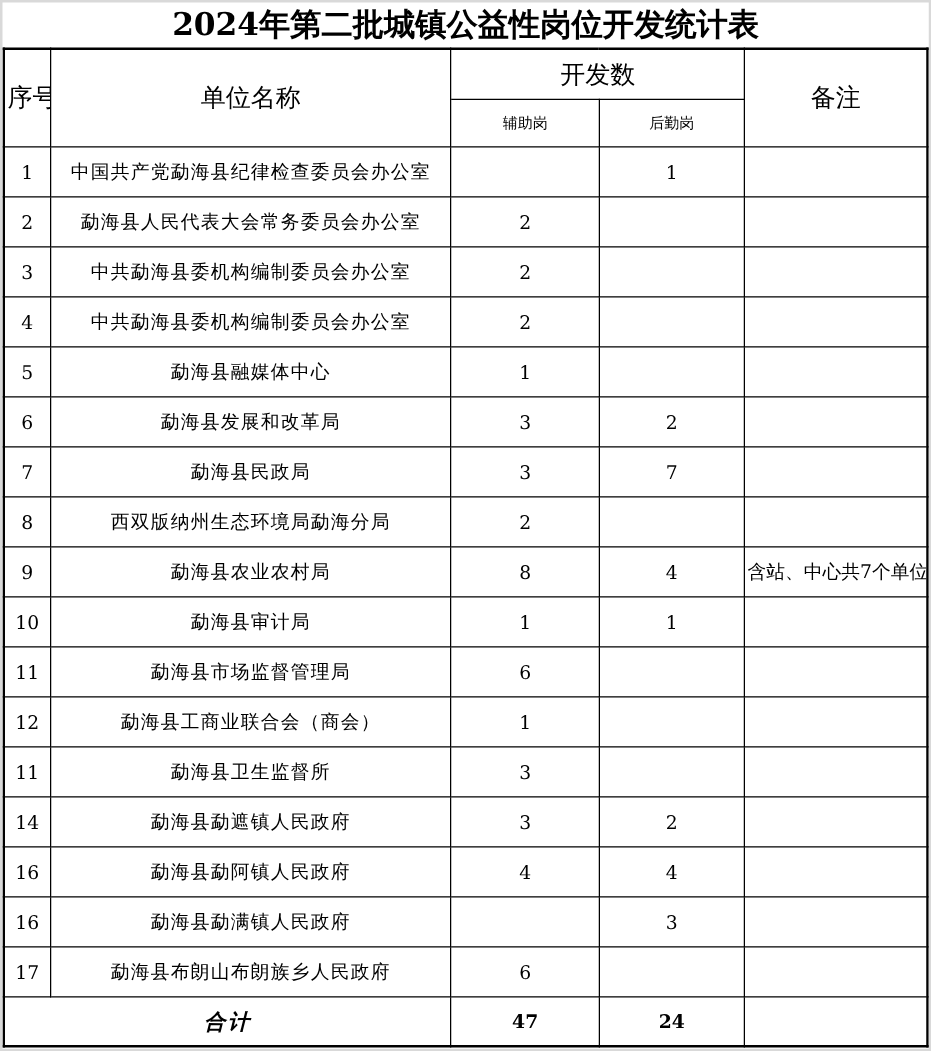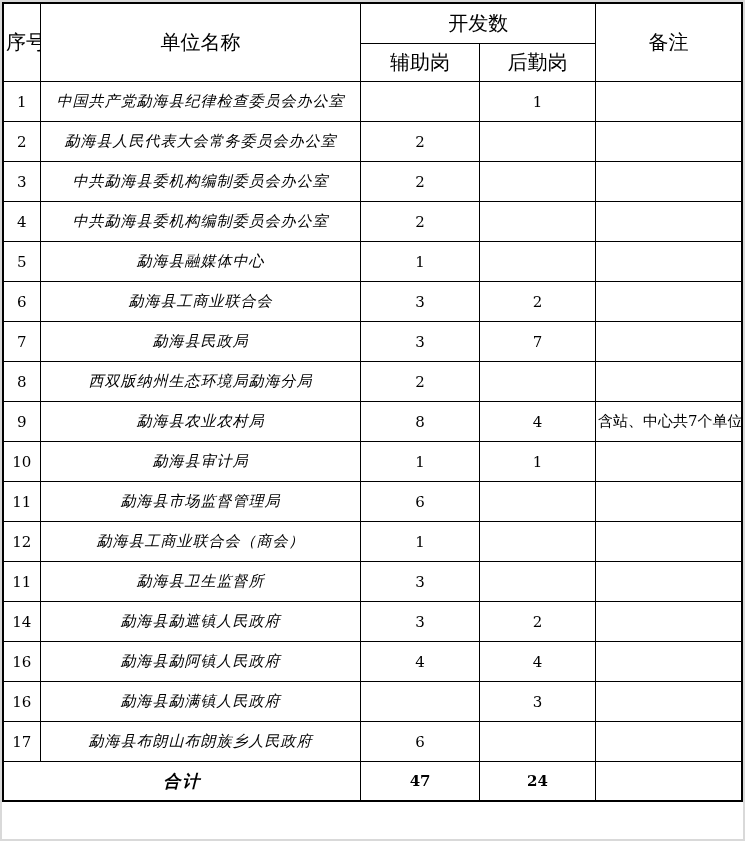--- a/index.html
+++ b/index.html
@@ -40,35 +40,36 @@
     font-size: 15px;
     overflow: hidden;
     white-space: nowrap;
   }
   col.c-no      { width: 37px;  }
   col.c-unit    { width: 320px; }
   col.c-aux     { width: 118px; }
   col.c-log     { width: 116px; }
   col.c-remark  { width: 146px; }
   tr.h-row1 th { height: 39px; font-size: 20px; }
-  tr.h-row2 th { height: 37px; font-size: 20px; }
+  tr.h-row2 th { height: 37px; font-size: 12px; }
   tr.data-row td { height: 39px; }
   td.cell-no   { font-size: 15px; }
-  td.cell-unit { font-size: 15px; letter-spacing: 1px; font-style: italic; }
+  td.cell-unit { font-size: 15px; letter-spacing: 1px; }
   td.cell-num  { font-size: 16px; }
   td.cell-remark { font-size: 12px; letter-spacing: 0; margin-left: 12px; }
   tr.total-row td { height: 38px; }
   tr.total-row .total-label { font-size: 17px; font-weight: bold; letter-spacing: 2px; font-style: italic; }
   tr.total-row .cell-num { font-weight: bold; }
 </style>
 </head>
 <body>
 
 <div class="page">
 
+  <div class="title">2024年第二批城镇公益性岗位开发统计表</div>
 
   <table class="stat-table">
     <colgroup>
       <col class="c-no">
       <col class="c-unit">
       <col class="c-aux">
       <col class="c-log">
       <col class="c-remark">
     </colgroup>
     <thead>
@@ -114,21 +115,21 @@
   </tr>
         <tr class="data-row">
     <td class="cell-no">5</td>
     <td class="cell-unit">勐海县融媒体中心</td>
     <td class="cell-num">1</td>
     <td class="cell-num"></td>
     <td class="cell-remark"></td>
   </tr>
         <tr class="data-row">
     <td class="cell-no">6</td>
-    <td class="cell-unit">勐海县工商业联合会</td>
+    <td class="cell-unit">勐海县发展和改革局</td>
     <td class="cell-num">3</td>
     <td class="cell-num">2</td>
     <td class="cell-remark"></td>
   </tr>
         <tr class="data-row">
     <td class="cell-no">7</td>
     <td class="cell-unit">勐海县民政局</td>
     <td class="cell-num">3</td>
     <td class="cell-num">7</td>
     <td class="cell-remark"></td>

